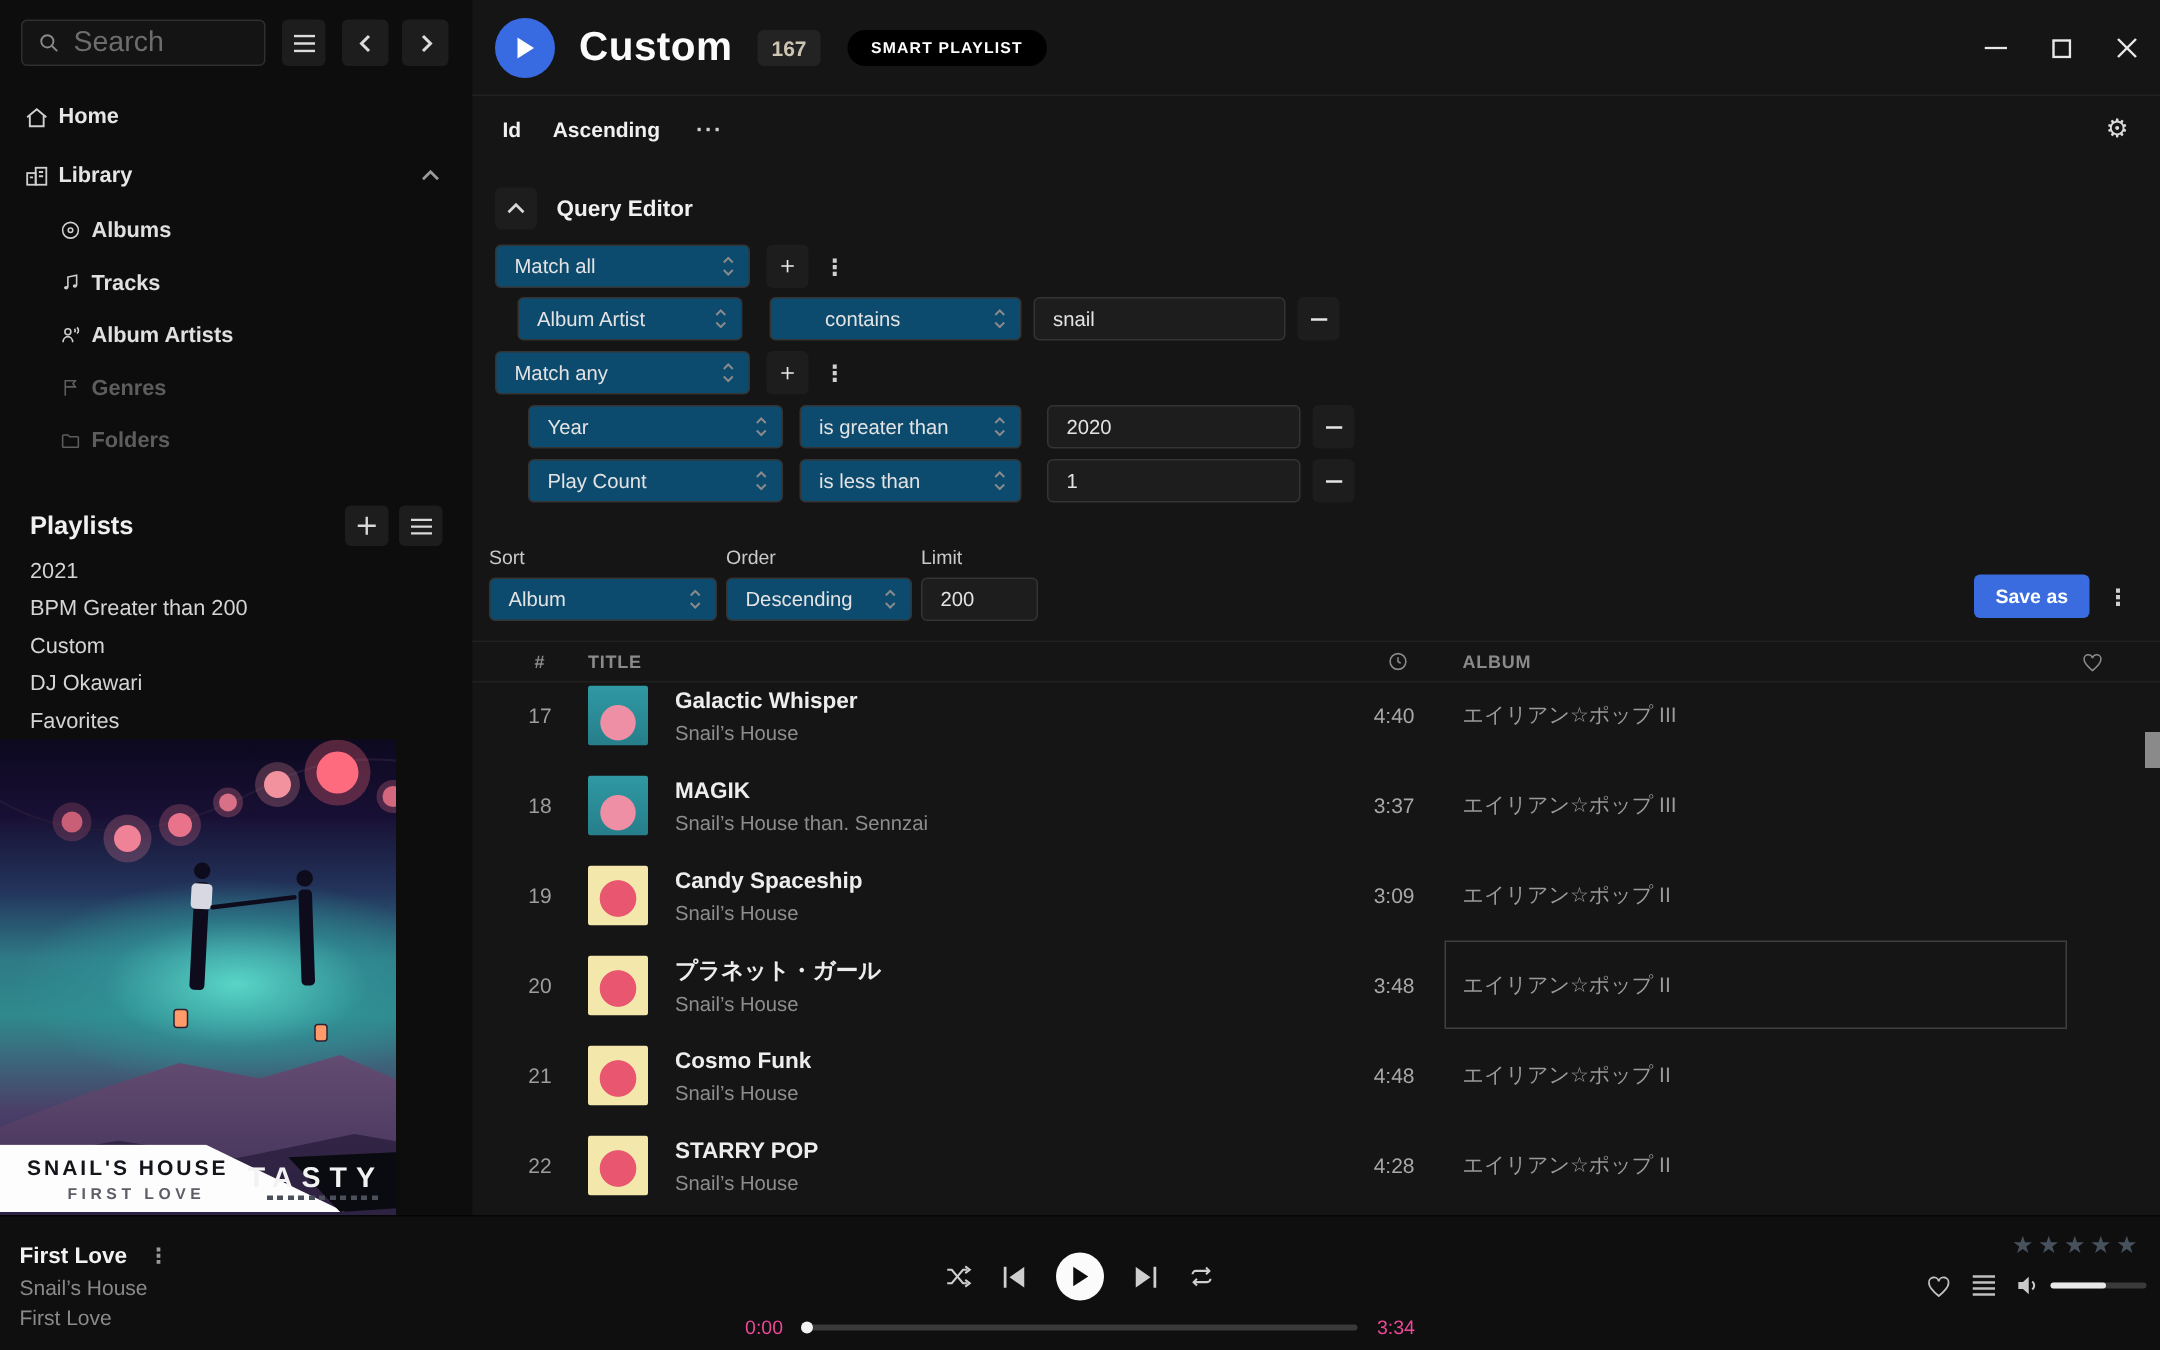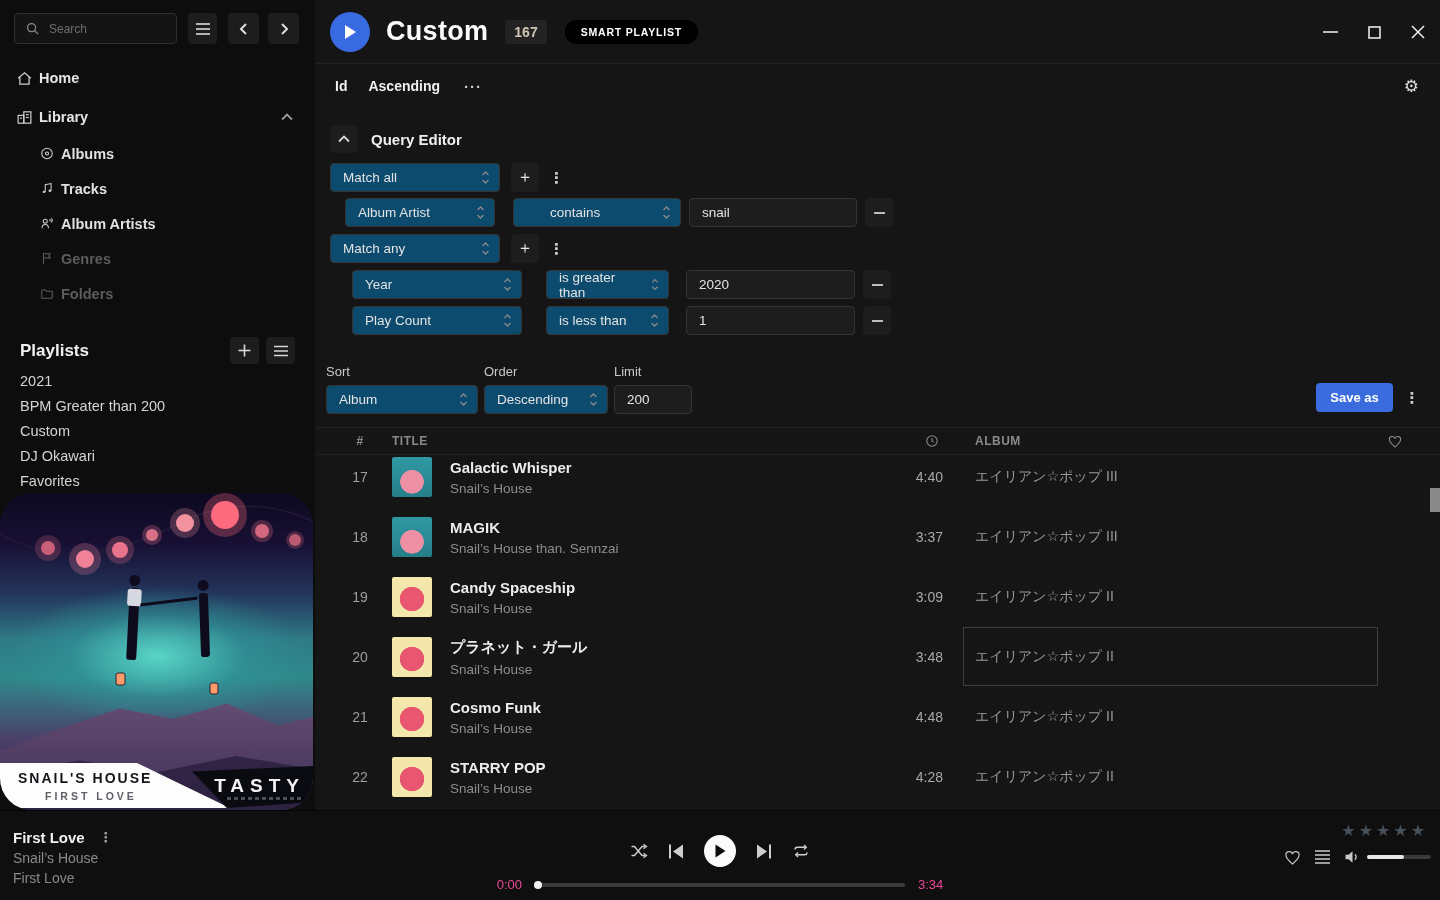--- a/index.html
+++ b/index.html
@@ -8,21 +8,21 @@
   button { border:none; background:none; color:inherit; font-family:inherit; }
   input { font-family:inherit; outline:none; }
   svg { display:block; }
 
   
   .sidebar { position:absolute; left:0; top:0; width:315px; height:810px; background:#0d0d0d; }
   .topbar { position:relative; height:56px; }
   .searchbox { position:absolute; left:14px; top:13px; width:163px; height:31px; background:#141414;
                border:1px solid #2f2f2f; border-radius:4px; display:flex; align-items:center; padding:0 10px; }
   .searchbox svg { flex:0 0 auto; color:#8a8a8a; }
-  .searchbox input { flex:1; background:transparent; border:none; color:#cfcfcf; font-size:12px; margin-left:9px; width:100px; }
+  .searchbox input { flex:1; background:transparent; border:none; color:#cfcfcf; font-size:19px; margin-left:9px; width:100px; }
   .searchbox input::placeholder { color:#6d6d6d; }
   .sq-btn { position:absolute; top:13px; height:31px; background:#1d1d1d; border-radius:4px; color:#dcdcdc;
             display:flex; align-items:center; justify-content:center; }
   .btn-menu { left:188px; width:29px; }
   .btn-back { left:228px; width:31px; }
   .btn-fwd  { left:268px; width:31px; }
 
   .nav-item { display:flex; align-items:center; padding-left:15px; position:relative; color:#e6e6e6;
               font-size:14.5px; font-weight:700; }
   .nav-item .nicon { width:18px; display:flex; justify-content:center; color:#cfcfcf; }
@@ -39,22 +39,22 @@
   .pl-header { position:relative; margin-top:26px; height:28px; display:flex; align-items:center; padding-left:20px; }
   .pl-header .pl-title { font-size:17px; font-weight:800; color:#f0f0f0; }
   .pl-btn { position:absolute; top:0; width:29px; height:27px; background:#1d1d1d; border-radius:4px;
             display:flex; align-items:center; justify-content:center; color:#d8d8d8; }
   .pl-add { right:56px; }
   .pl-list { right:20px; }
   .pl-items { margin-top:3px; }
   .pl-item { height:25px; display:flex; align-items:center; padding-left:20px; font-size:14.5px; color:#d4d4d4; }
 
   
-  .cover { position:absolute; left:0; top:493px; width:313px; height:317px; overflow:hidden;
-           background:linear-gradient(180deg,#0d0920 0%,#181034 16%,#23355c 32%,#2f7a86 46%,#2f8a8c 58%,#4a3f68 78%,#352a4e 100%);border-radius:32px; }
+  .cover { position:absolute; left:0; top:493px; width:264px; height:317px; overflow:hidden;
+           background:linear-gradient(180deg,#0d0920 0%,#181034 16%,#23355c 32%,#2f7a86 46%,#2f8a8c 58%,#4a3f68 78%,#352a4e 100%); }
   .cover-glow { position:absolute; left:0; top:78px; width:315px; height:170px;
            background:radial-gradient(ellipse 62% 55% at 50% 50%, rgba(96,228,210,.85) 0%, rgba(48,150,156,.5) 45%, rgba(0,0,0,0) 75%); }
   .cover-lights { position:absolute; left:0; top:0; }
   .fig { position:absolute; background:#0e0b1d; border-radius:3px; }
   .fig::before { content:""; position:absolute; top:-13px; left:-1px; width:11px; height:11px; border-radius:50%; background:#0e0b1d; }
   .fig1 { left:128px; top:95px; width:10px; height:72px; transform:rotate(3deg); }
   .fig1::after { content:""; position:absolute; top:1px; left:-2px; width:14px; height:17px; background:#daday; background:#d8d8e2; border-radius:3px; }
   .fig2 { left:200px; top:100px; width:9px; height:64px; transform:rotate(-2deg); }
   .fig-arm { position:absolute; left:140px; top:107px; width:58px; height:3px; background:#0e0b1d; transform:rotate(-7deg); border-radius:2px; }
   .rock1 { position:absolute; bottom:0; left:0; width:315px; height:130px;
@@ -105,21 +105,21 @@
   .qe-dots { color:#d0d0d0; font-size:15px; font-weight:700; }
   .g-row { margin-left:15px; margin-top:10px; }
   .g-row .qe-select { width:170px; }
   .g-row .qe-btn { width:28px; margin-left:11px; }
   .g-row .qe-dots { margin-left:10px; }
   .r-row1 { margin-left:30px; margin-top:6px; }
   .r-row1 .f { width:150px; } .r-row1 .o { width:168px; margin-left:18px;padding-left:36px; }
   .r-row1 .qe-input { width:168px; margin-left:8px; } .r-row1 .qe-btn { width:28px; margin-left:8px; }
   .g2 { margin-top:7px; }
   .r-row2 { margin-left:37px; margin-top:7px; }
-  .r-row2 .f { width:170px; } .r-row2 .o { width:123px; margin-left:24px;gap:16px; }
+  .r-row2 .f { width:170px; } .r-row2 .o { width:148px; margin-left:11px;gap:16px; }
   .r-row2 .qe-input { width:169px; margin-left:17px; } .r-row2 .qe-btn { width:28px; margin-left:8px; }
 
   .sort-row { display:flex; margin:29px 0 0 11px; }
   .sort-col { margin-right:6px; }
   .sort-col .slabel { font-size:13px; color:#c9c9c9; margin-bottom:6px; }
   .w152 { width:152px; } .w124 { width:124px; } .w78 { width:78px; }
   .save-btn { position:absolute; top:383px; right:47px; width:77px; height:29px; background:#3a6ce0; border-radius:4px;
               color:#fff; font-size:13px; font-weight:700; }
   .save-dots { position:absolute; top:383px; right:19px; width:18px; height:29px; display:flex; align-items:center;
                justify-content:center; color:#d0d0d0; font-size:15px; font-weight:700; }

